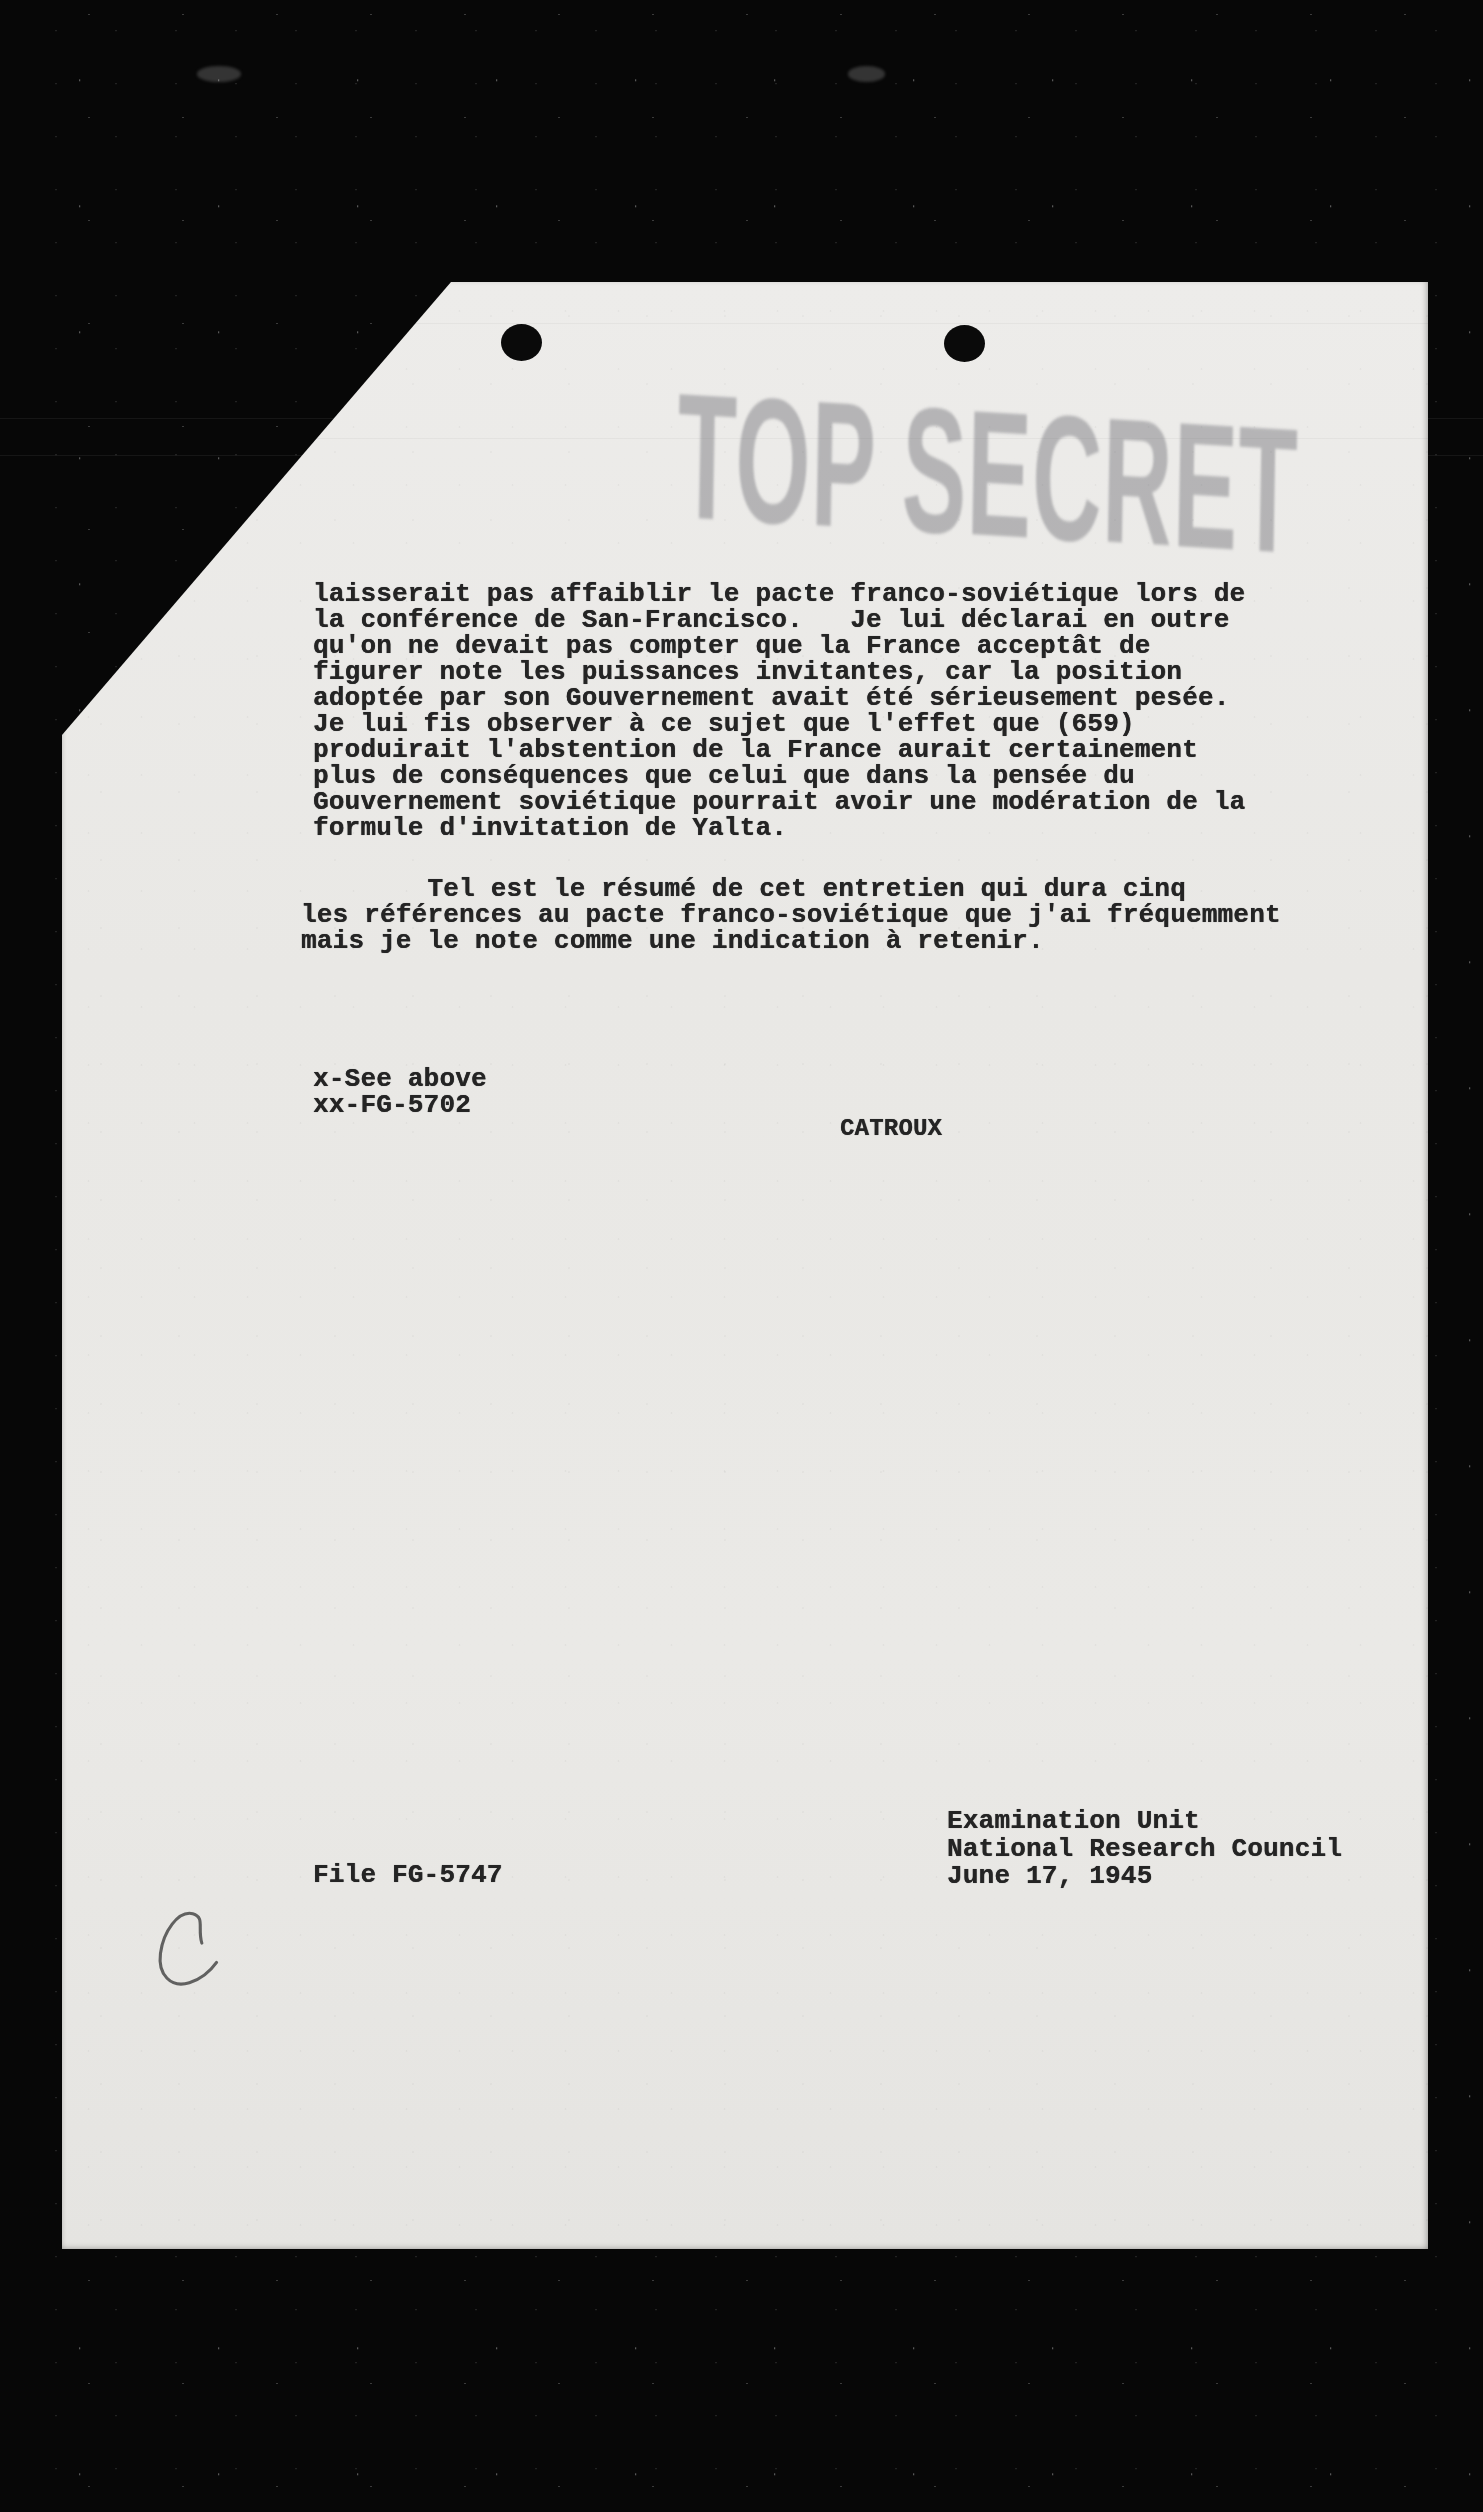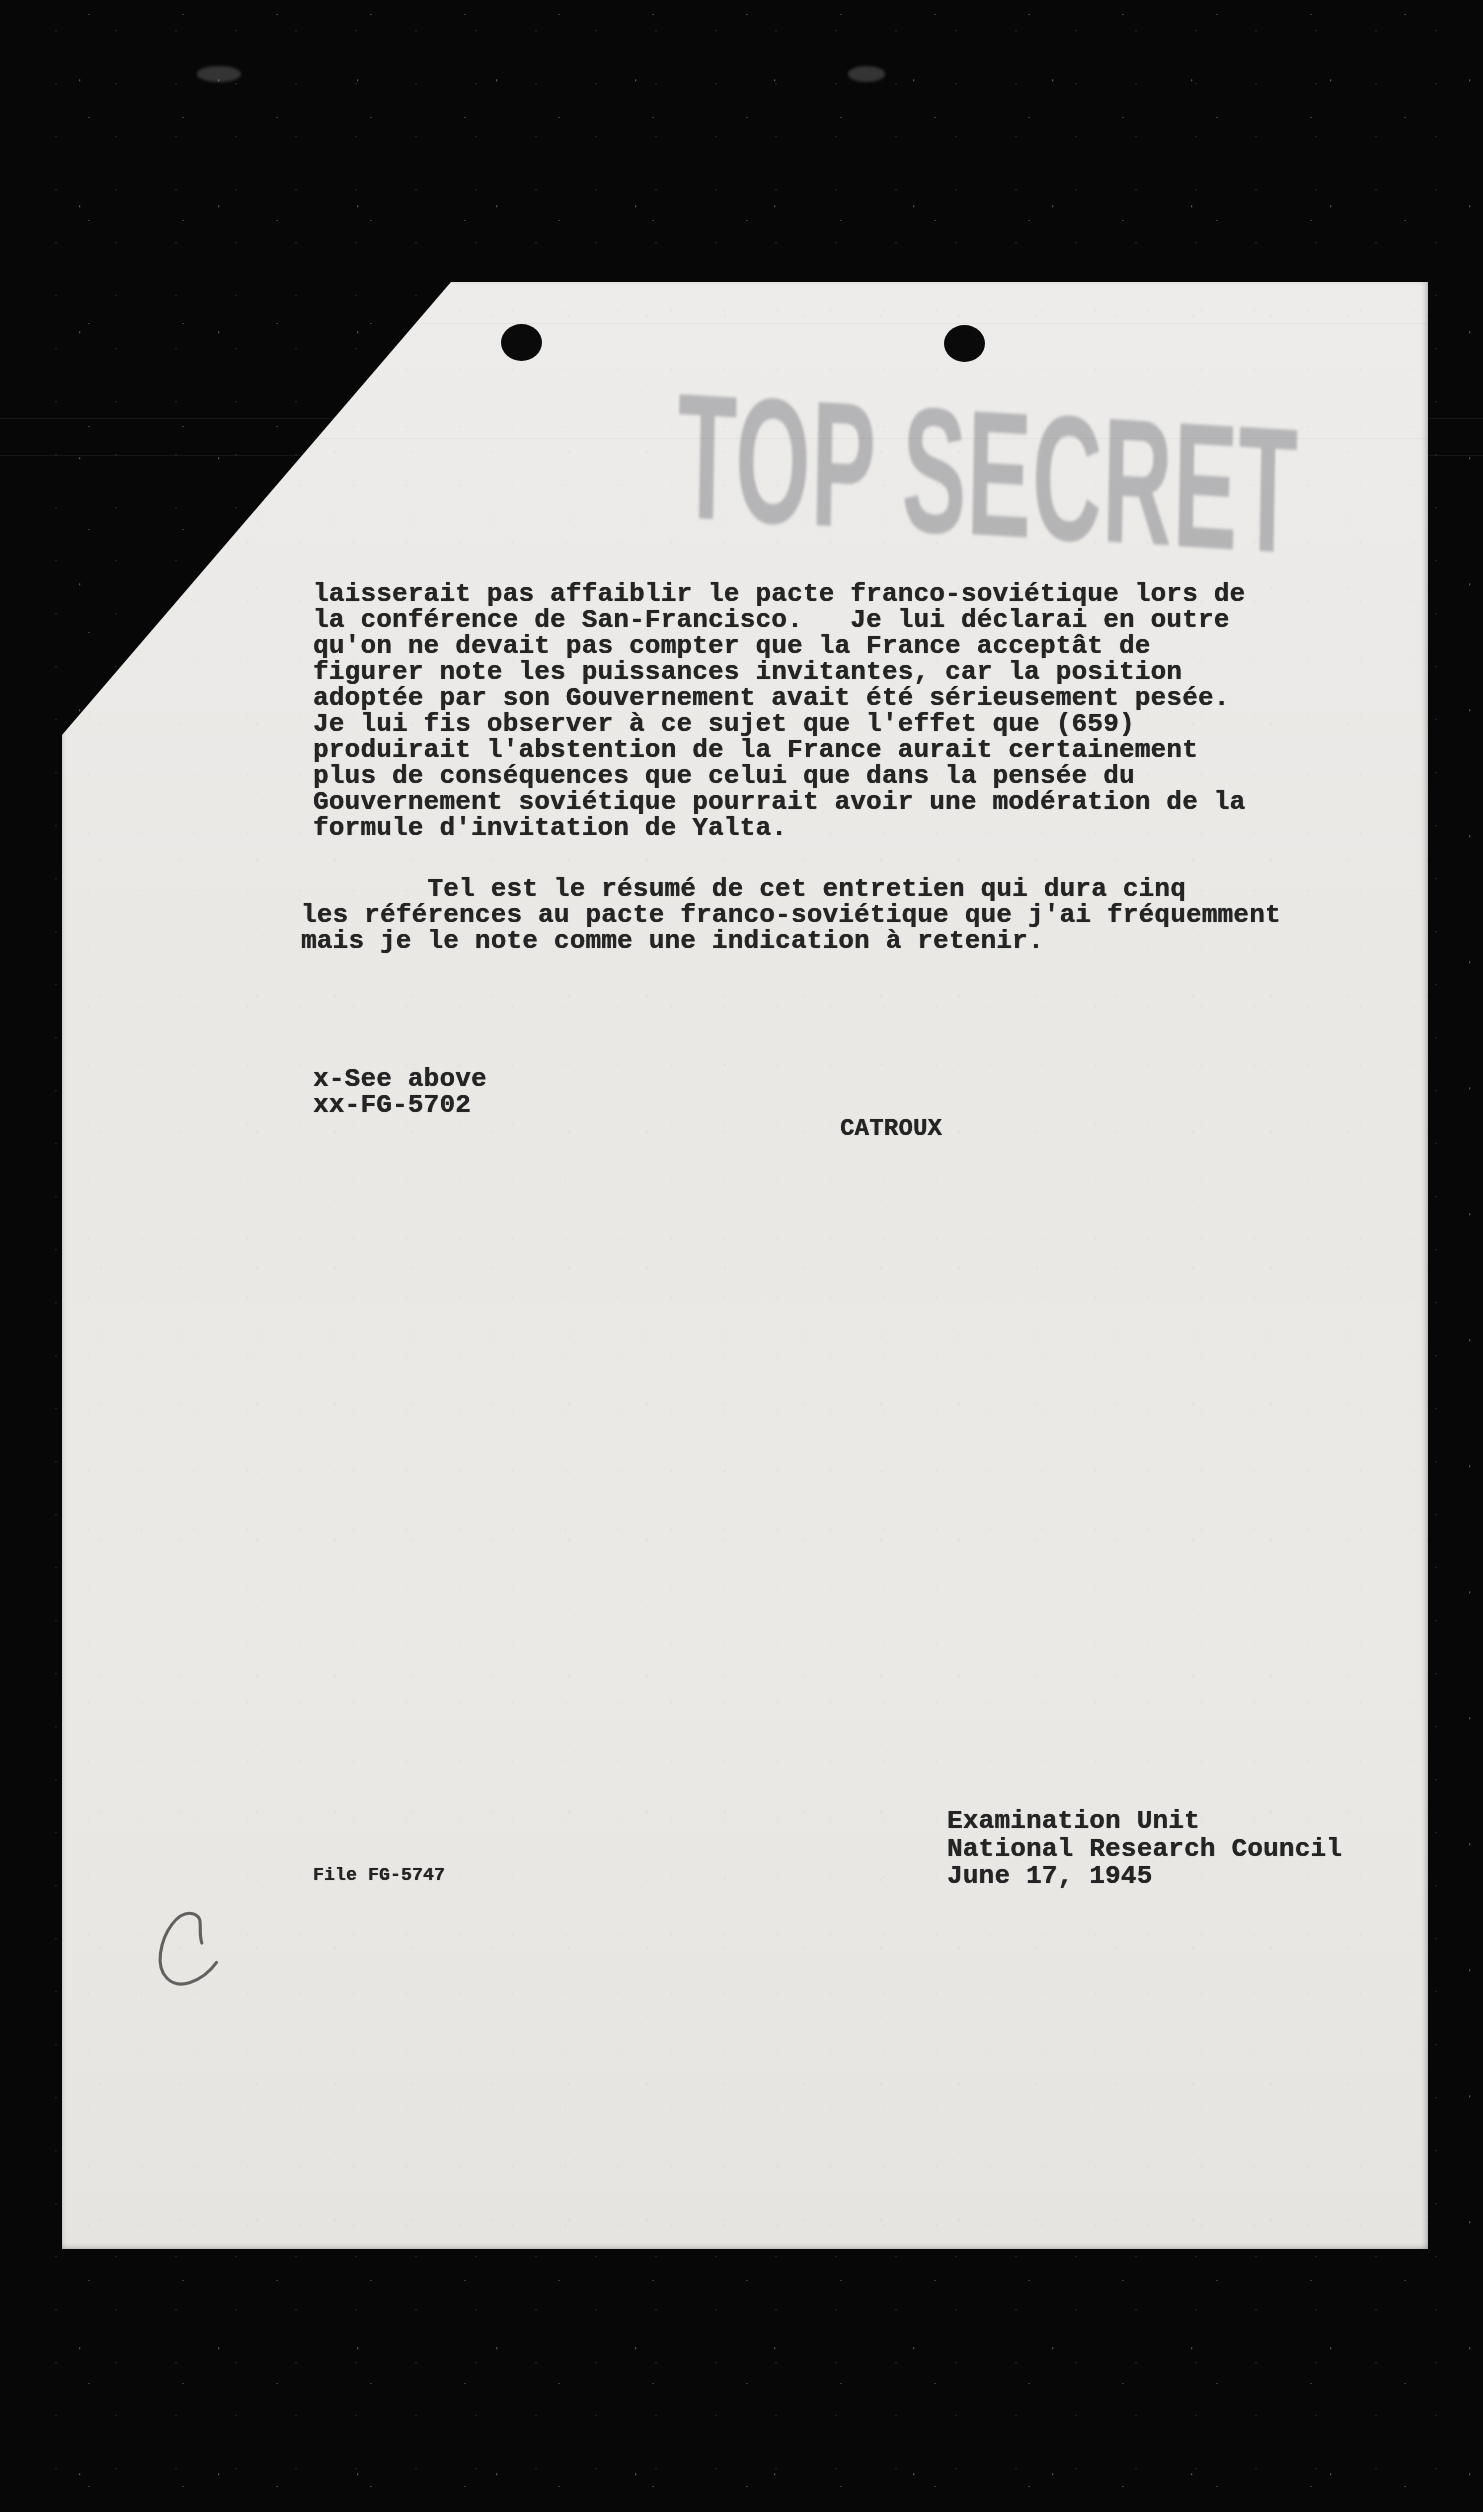--- a/index.html
+++ b/index.html
@@ -50,21 +50,21 @@
     font-family:"Liberation Mono","DejaVu Sans Mono",monospace;
     font-weight:700;color:#242424;letter-spacing:0.2px;
     text-shadow:0 0 0.7px rgba(35,35,35,.75), 0.4px 0.4px 0.4px rgba(45,45,45,.5);
   }
   .line{white-space:pre;height:26px;line-height:26px;font-size:26px;}
   .para,.footnotes,.examblock{position:absolute;}
   .para1{left:251px;top:299px;}
   .para2{left:239px;top:594px;}
   .footnotes{left:251px;top:784px;}
   .signature{position:absolute;left:778px;top:834px;white-space:pre;font-size:24px;line-height:26px;}
-  .fileref{position:absolute;left:251px;top:1580px;white-space:pre;font-size:18px;line-height:26px;}
+  .fileref{position:absolute;left:251px;top:1580px;white-space:pre;font-size:26px;line-height:26px;}
   .examblock{left:885px;top:1526px;}
   .examblock .line{height:27.5px;line-height:27.5px;}
 
   .handc{position:absolute;left:87px;top:1626px;width:83px;height:85px;opacity:.85;}
 </style>
 </head>
 <body>
 
 <div class="stage">
   <div class="smudge s1"></div>

